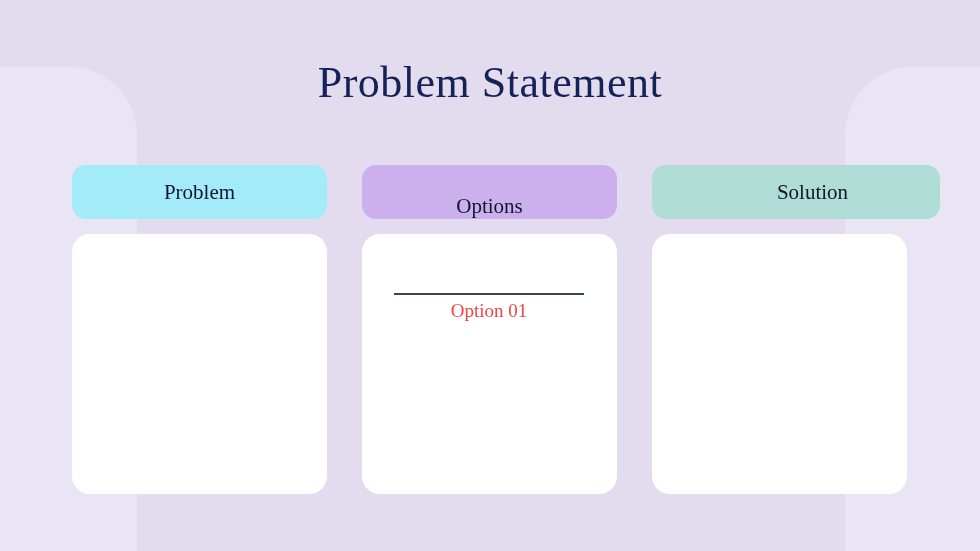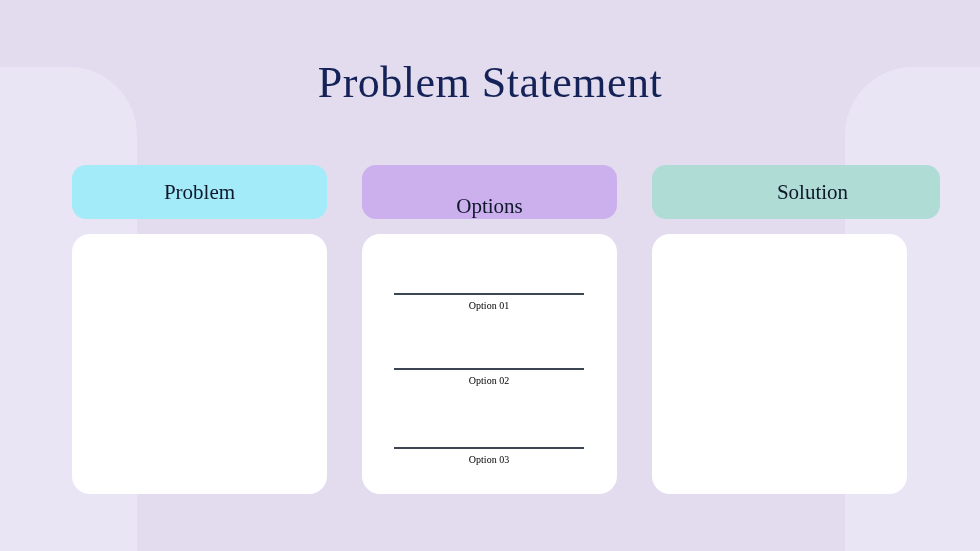--- a/index.html
+++ b/index.html
@@ -58,22 +58,22 @@
     background: #ffffff;
     border-radius: 18px;
   }
   .option-group {
     position: absolute;
     left: 32px;
     width: 190px;
     border-top: 2px solid #3c4653;
     padding-top: 5px;
     text-align: center;
-    font-size: 10px;
-    color: #000000;
+    font-size: 19px;
+    color: #ef4444;
   }
   .option-group.g0 { top: 59px; }
   .option-group.g1 { top: 134px; }
   .option-group.g2 { top: 213px; }
 </style>
 </head>
 <body>
 
 <div class="slide">
 
@@ -90,26 +90,20 @@
   </div>
 
   <div class="column c1">
     <div class="col-header" style="background: rgb(204, 176, 238); align-items: flex-end;">
       <span>Options</span>
     </div>
     <div class="col-card">
       <div class="option-group g0">
         <span>Option 01</span>
       </div>
-      <div class="option-group g1">
-        <span>Option 02</span>
-      </div>
-      <div class="option-group g2">
-        <span>Option 03</span>
-      </div>
     </div>
   </div>
 
   <div class="column c2">
     <div class="col-header" style="background: rgb(175, 220, 212); padding-left: 33px;">
       <span>Solution</span>
     </div>
     <div class="col-card"></div>
   </div>
 

